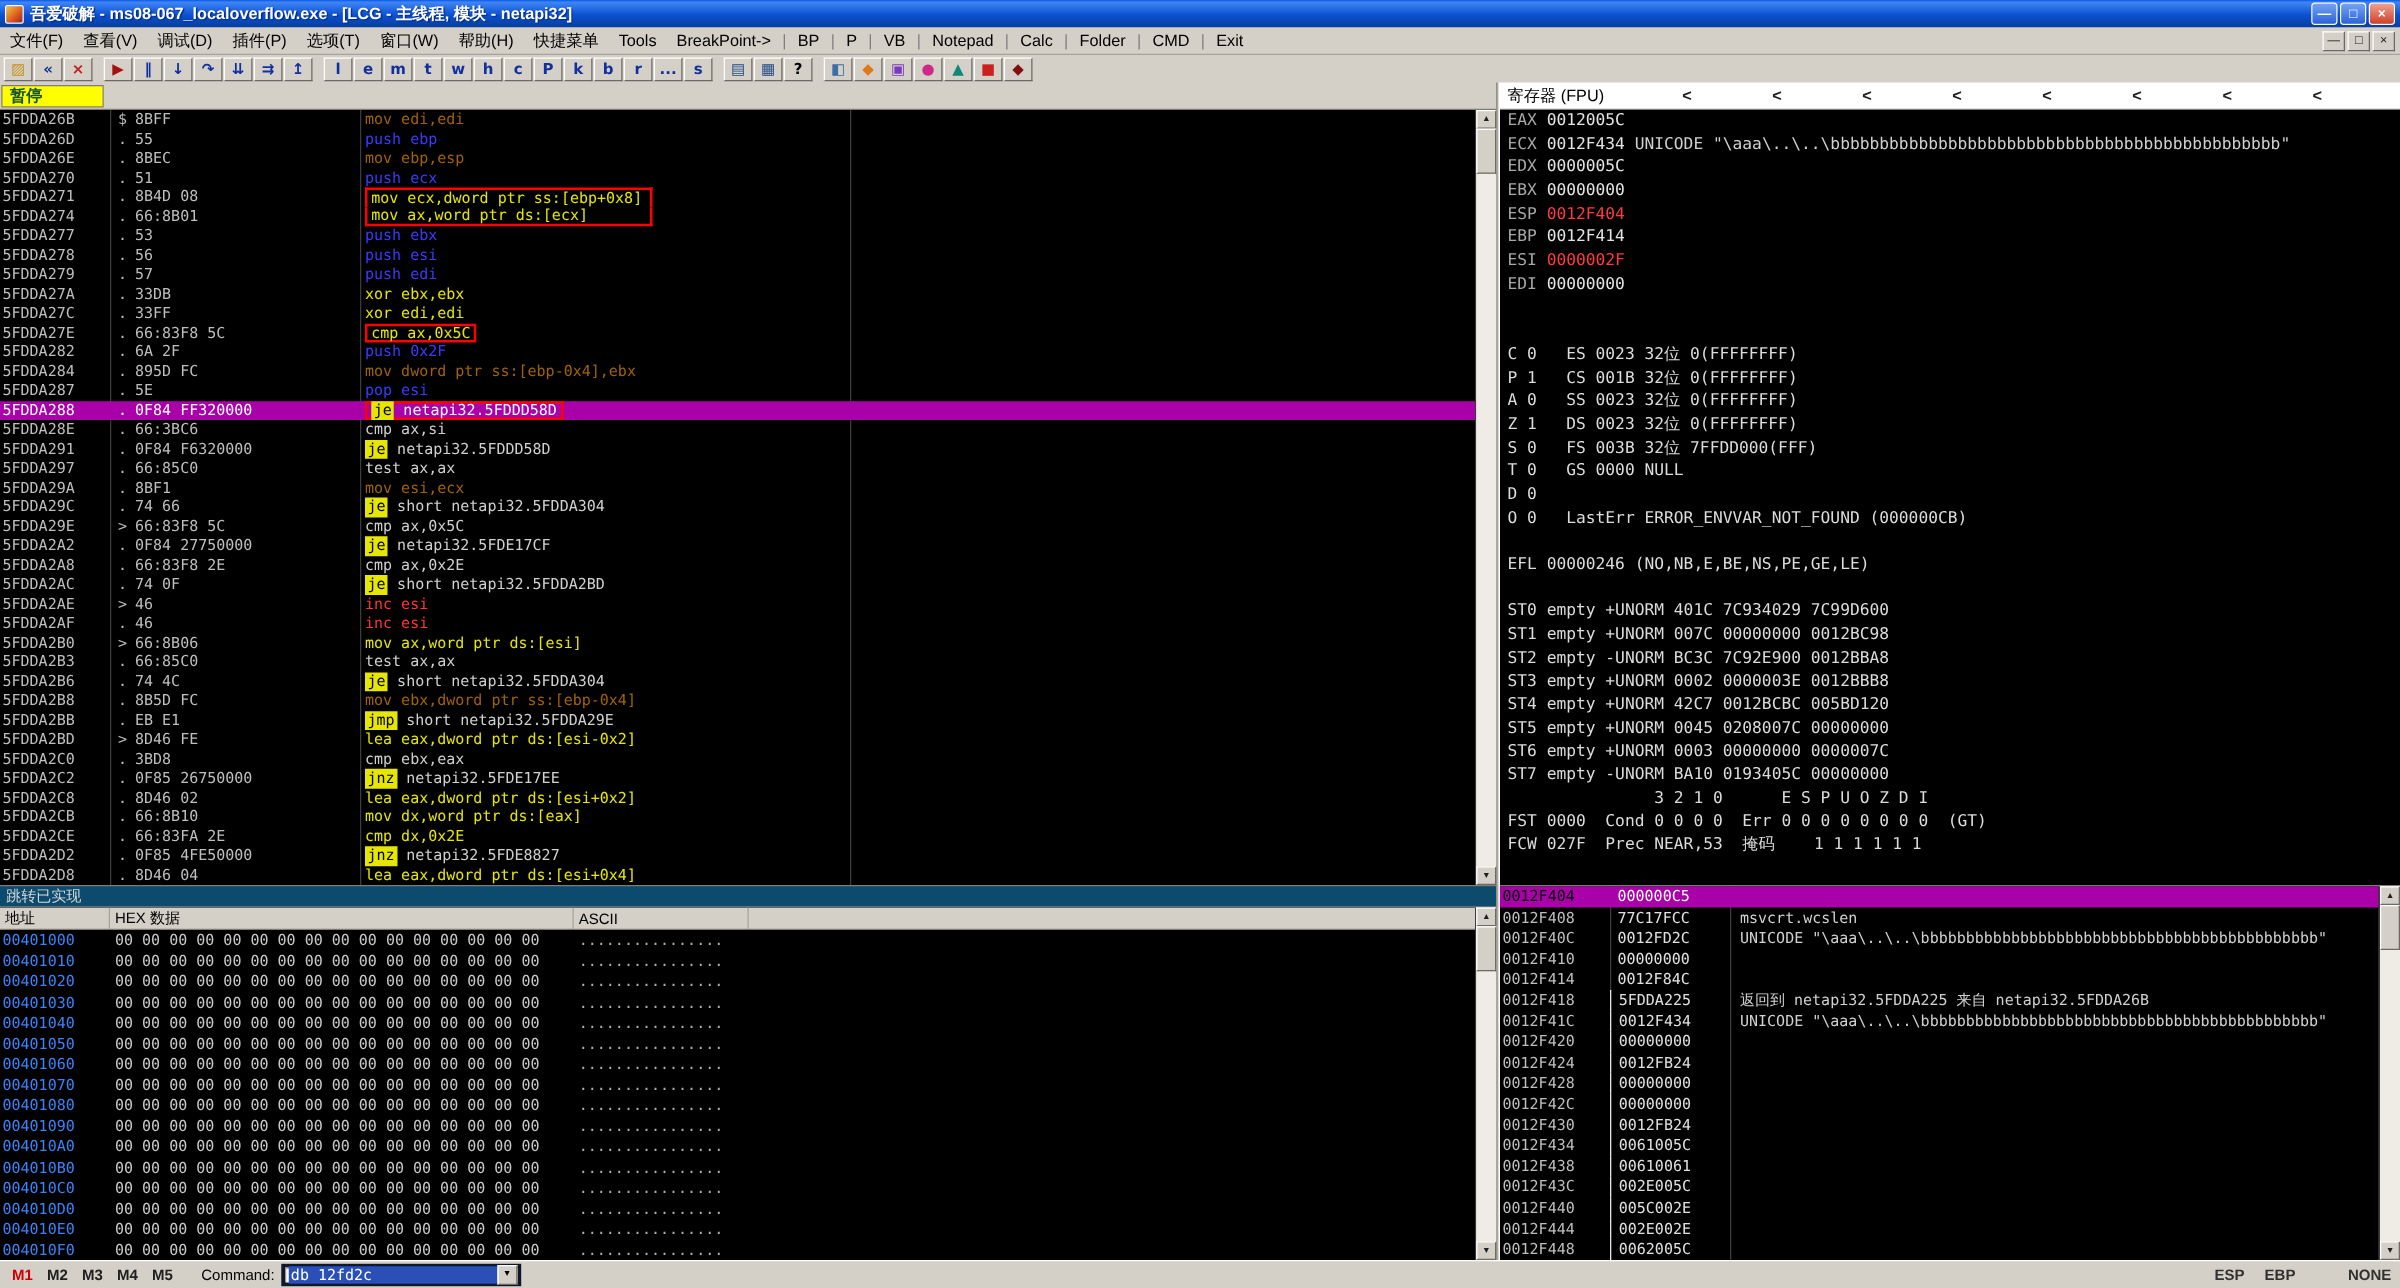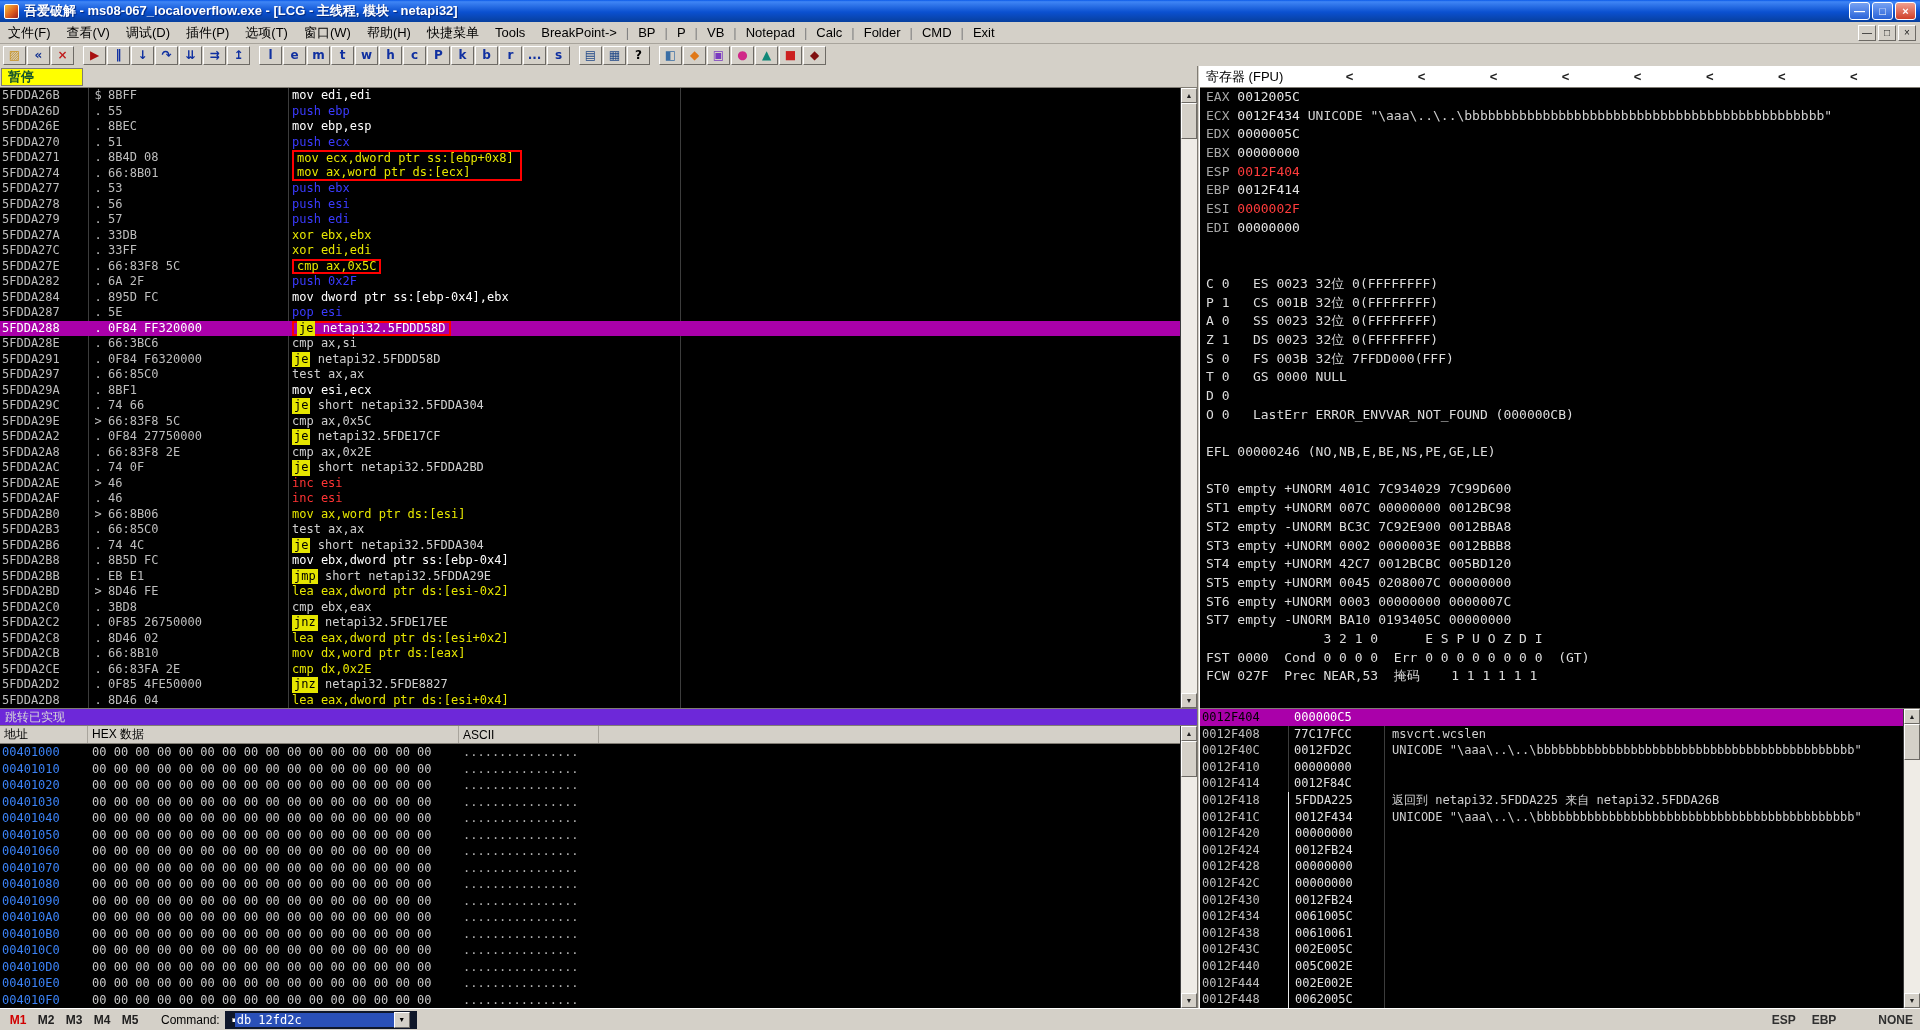--- a/index.html
+++ b/index.html
@@ -57,31 +57,31 @@
   .colline{position:absolute;top:0;bottom:0;width:1px;background:#3c3c3c}
   .drow{display:flex;height:15.5px;line-height:15.5px;white-space:pre;position:relative}
   .d-addr{width:88px;flex:none;padding-left:2px;color:#bebebe}
   .d-bytes{width:200px;flex:none;display:flex}
   .d-mark{width:20px;flex:none;color:#bebebe;text-align:center}
   .d-hex{color:#bebebe}
   .d-instr{width:392px;flex:none;display:flex;align-items:center;padding-left:4px}
   .d-comment{flex:1}
   .drow.sel{background:#aa00aa}
   .drow.sel .d-addr,.drow.sel .d-mark,.drow.sel .d-hex{color:#fff}
-  .c-cyan{color:#ffffff}.c-blue{color:#3b3bff}.c-yellow{color:#e6e600}
+  .c-cyan{color:#a16207}.c-blue{color:#3b3bff}.c-yellow{color:#e6e600}
   .c-white{color:#cfcfcf}.c-red{color:#ff3434}
   .jr{color:#d0d0d0}.drow.sel .jr{color:#fff}
   .badge{background:#e6e600;color:#000;padding:0 2px}
   .boxwrap{display:flex;align-items:center;height:100%;border:2px solid #f00;padding:0 3px}
   .box-top{border-bottom:none}
   .box-bottom{border-top:none}
   .box-fixed{width:230px}
 
   
-  .infopane{height:18px;flex:none;background:#6d28d9;color:#d8d8d8;font-family:"DejaVu Sans Mono",monospace;
+  .infopane{height:18px;flex:none;background:#0c4a6e;color:#d8d8d8;font-family:"DejaVu Sans Mono",monospace;
     font-size:12px;line-height:16px;padding-left:5px;border-top:1px solid #807c74;border-bottom:1px solid #807c74}
 
   
   .dump-wrap{height:282px;flex:none;display:flex}
   .dump{position:relative;width:1180px;background:#000;overflow:hidden}
   .dump-header{height:18px;display:flex;align-items:center;background:#d4d0c8;color:#000;
     font-size:12px;border-bottom:1px solid #807c74}
   .dh{padding-left:4px;height:100%;display:flex;align-items:center;border-right:1px solid #a8a49c}
   .dh-addr{width:88px}.dh-hex{width:371px}.dh-ascii{width:140px}
   .dumprow{display:flex;height:16.5px;line-height:16.5px;white-space:pre;
@@ -127,21 +127,21 @@
   .strow.sel .st-addr{color:#000}
   .strow.sel .st-val{color:#fff}
 
   
   .bottombar{height:22px;flex:none;display:flex;align-items:center;background:#d4d0c8;
     border-top:1px solid #fff;padding:0 5px;font-size:12px}
   .mtabs{display:flex;gap:2px}
   .mtab{width:26px;text-align:center;font-weight:bold;color:#202020;padding:2px 0}
   .mtab.active{color:#d00000}
   .cmdlabel{margin-left:18px;margin-right:5px}
-  .cmdinput{width:192px;height:18px;background:#fff;border:7px solid #0f172a;
+  .cmdinput{width:192px;height:18px;background:#fff;border:3px solid #0f172a;
     box-shadow:inset 1px 1px 0 #9a968e;display:flex;align-items:center;padding-left:3px}
   .cmdsel{background:#2a50b8;color:#fff;font-family:"DejaVu Sans Mono",monospace;font-size:12px;
     padding:0 2px;flex:1}
   .combo-btn{width:16px;height:16px;flex:none;background:#d4d0c8;border:1px solid;
     border-color:#fff #6d6a65 #6d6a65 #fff;font-size:7px;display:flex;align-items:center;justify-content:center}
   .status-right{margin-left:auto;display:flex;align-items:center;gap:16px;font-weight:bold}
   .sr-red{color:#c00000}
   .sr{color:#303030}
   .status-right .sr:last-child{margin-left:26px;margin-right:2px}
 </style>

